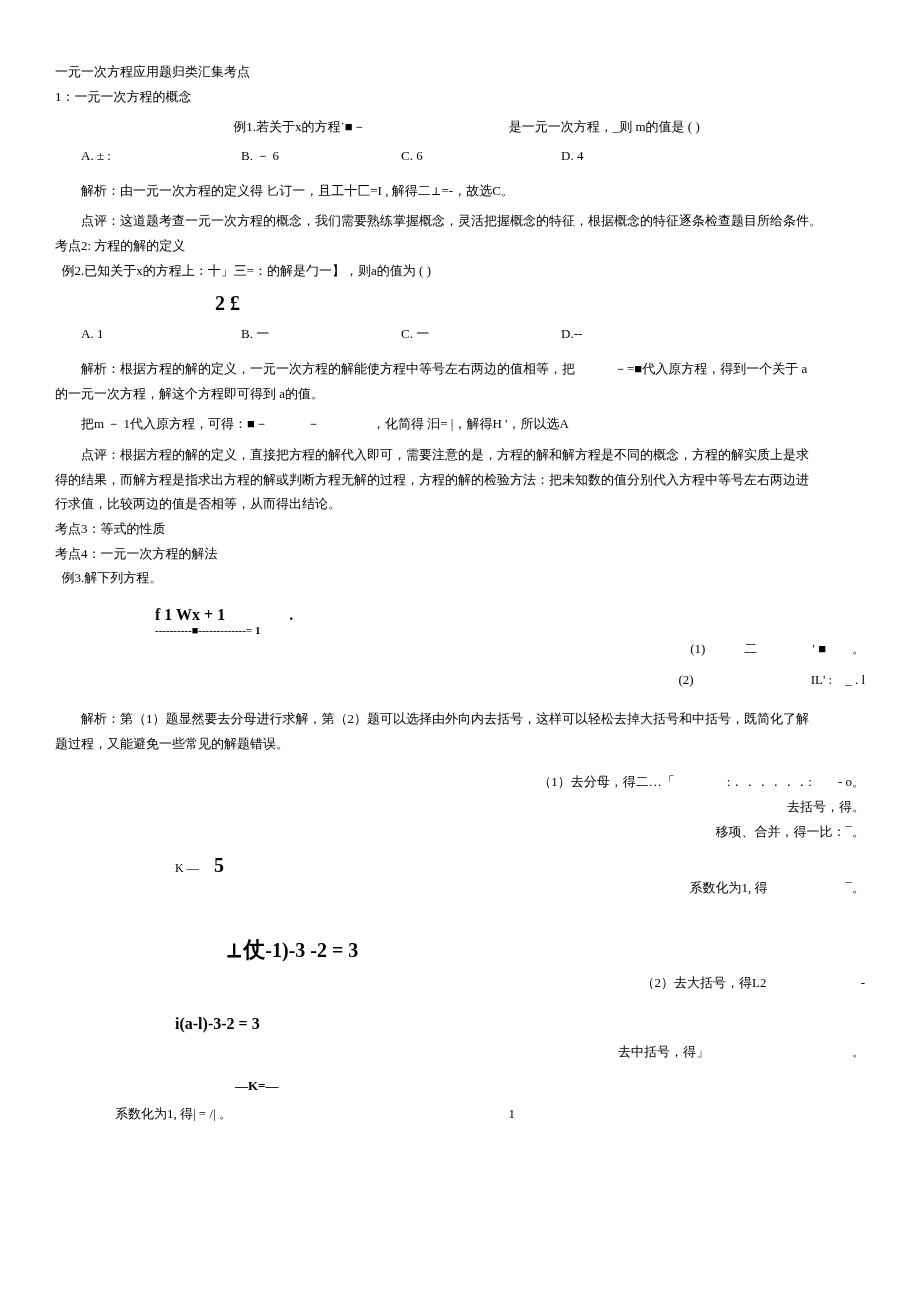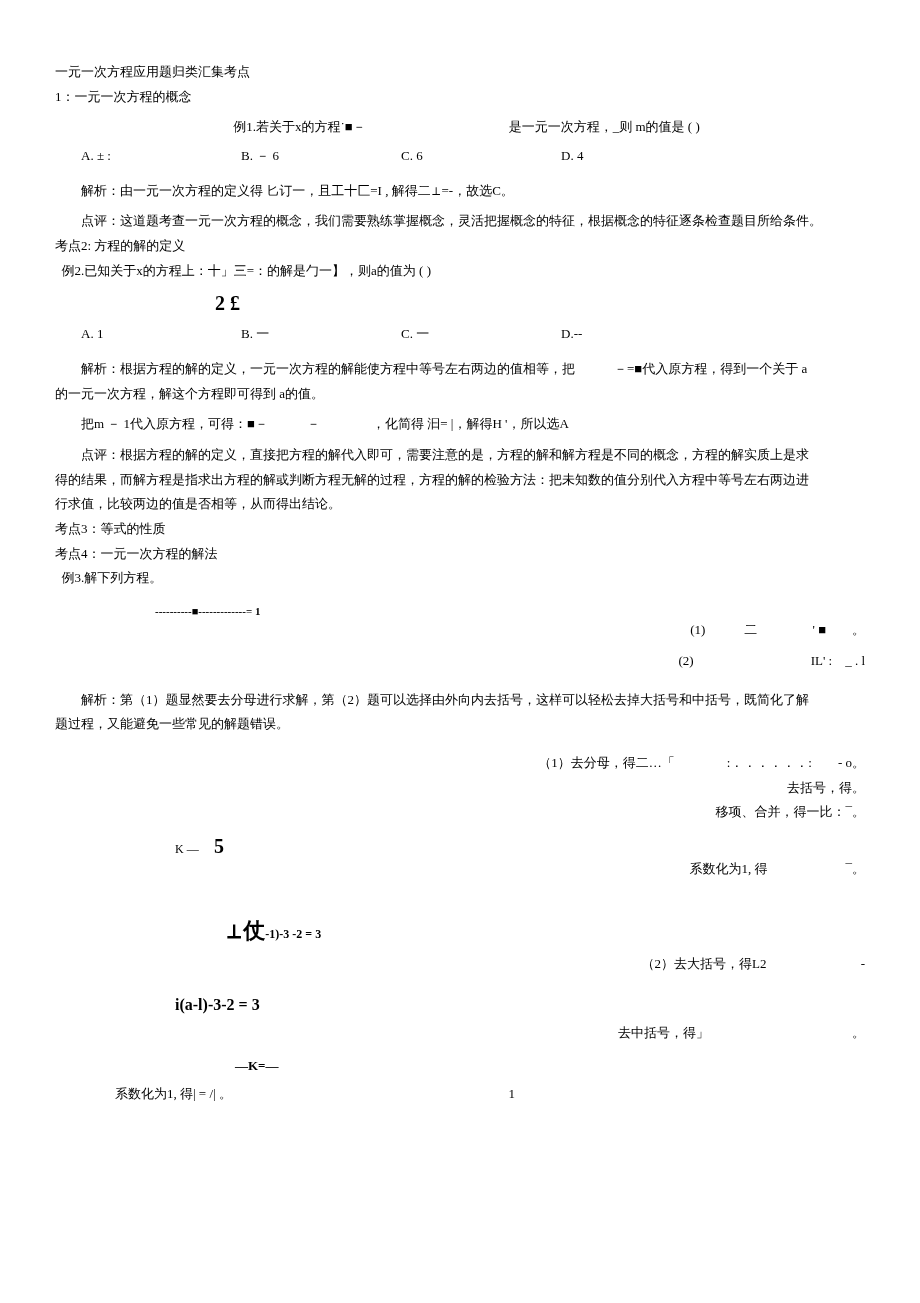--- a/index.html
+++ b/index.html
@@ -59,40 +59,41 @@
 <p class="line indent small-gap">把m －  1代入原方程，可得：■－　　　－　　　　，化简得 汩= |，解得H '，所以选A</p>
 <p class="line indent small-gap">点评：根据方程的解的定义，直接把方程的解代入即可，需要注意的是，方程的解和解方程是不同的概念，方程的解实质上是求</p>
 <p class="line">得的结果，而解方程是指求出方程的解或判断方程无解的过程，方程的解的检验方法：把未知数的值分别代入方程中等号左右两边进</p>
 <p class="line">行求值，比较两边的值是否相等，从而得出结论。</p>
 
 <p class="line">考点3：等式的性质</p>
 <p class="line">考点4：一元一次方程的解法</p>
 <p class="line" style="margin-left:0.5em;">例3.解下列方程。</p>
 
 <div class="frac-block med-gap">
+  <div>f 1  Wx + 1　　　　.</div>
   <div style="font-size:11px;">----------■-------------= 1</div>
 </div>
 <p class="line sub-indent">(1)　　　二　　　　 ' ■　　。</p>
 <p class="line sub-indent small-gap">(2)　　　　　　　　　IL'  :　_ . l</p>
 
 <p class="line indent med-gap">解析：第（1）题显然要去分母进行求解，第（2）题可以选择由外向内去括号，这样可以轻松去掉大括号和中括号，既简化了解</p>
 <p class="line">题过程，又能避免一些常见的解题错误。</p>
 
 <p class="line sub-indent med-gap">（1）去分母，得二…「　　　　:．．．．．．:　　- o。</p>
 <p class="line sub-indent">去括号，得。</p>
 <p class="line sub-indent">移项、合并，得一比：¯。</p>
 
 <div style="margin-left:120px; line-height:1.1; margin-top:10px;">
   <span class="mix" style="font-size:12px;">K ―　</span>
   <span class="mix" style="font-size:20px; font-weight:bold;">5</span>
 </div>
 <p class="line sub-indent">系数化为1, 得　　　　　　¯。</p>
 
 <div class="big-gap" style="margin-left:170px;">
-  <span class="hanzi-big">⊥仗</span><span class="mix" style="font-size:12px; font-weight:bold;text-align:center;">-1)-3 -2 = 3</span>
+  <span class="hanzi-big">⊥仗</span><span class="mix" style="font-size:20px; font-weight:bold;text-align:center;">-1)-3 -2 = 3</span>
 </div>
 <p class="line sub-indent">（2）去大括号，得L2　　　　　　　 -</p>
 
 <div class="mix med-gap" style="margin-left:120px; font-size:16px; font-weight:bold;">i(a-l)-3-2 = 3</div>
 <p class="line sub-indent">去中括号，得」　　　　　　　　　　　。</p>
 
 <div class="mix med-gap" style="margin-left:180px; font-size:18px; font-weight:bold; line-height:1;">
   <div style="font-size:13px;">—K=—</div>
 </div>
 

